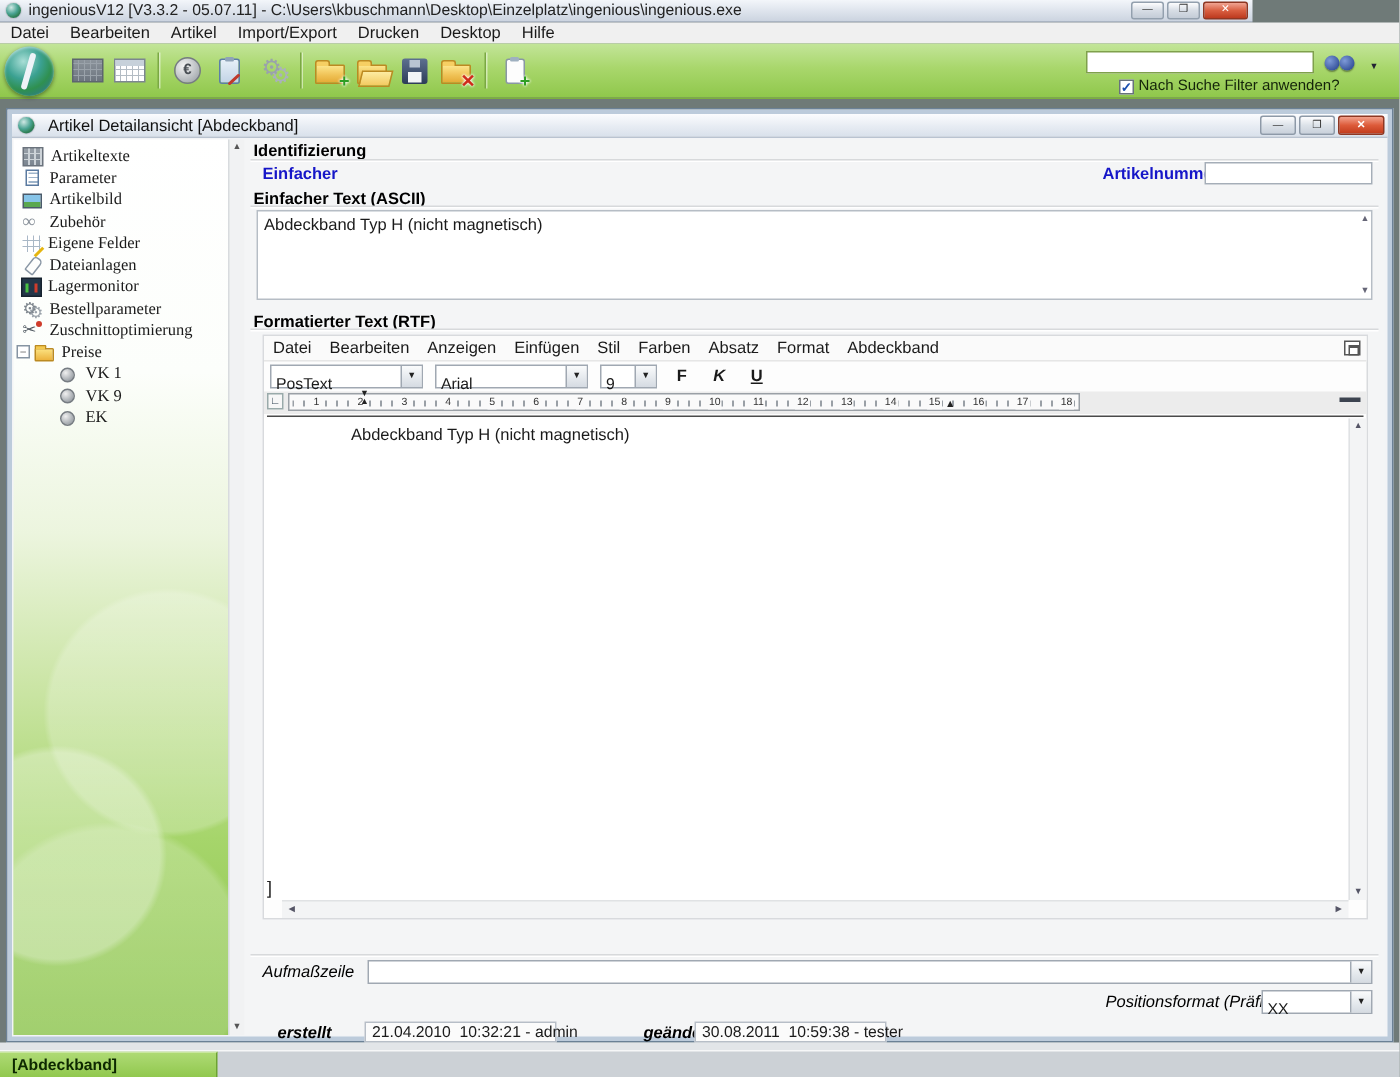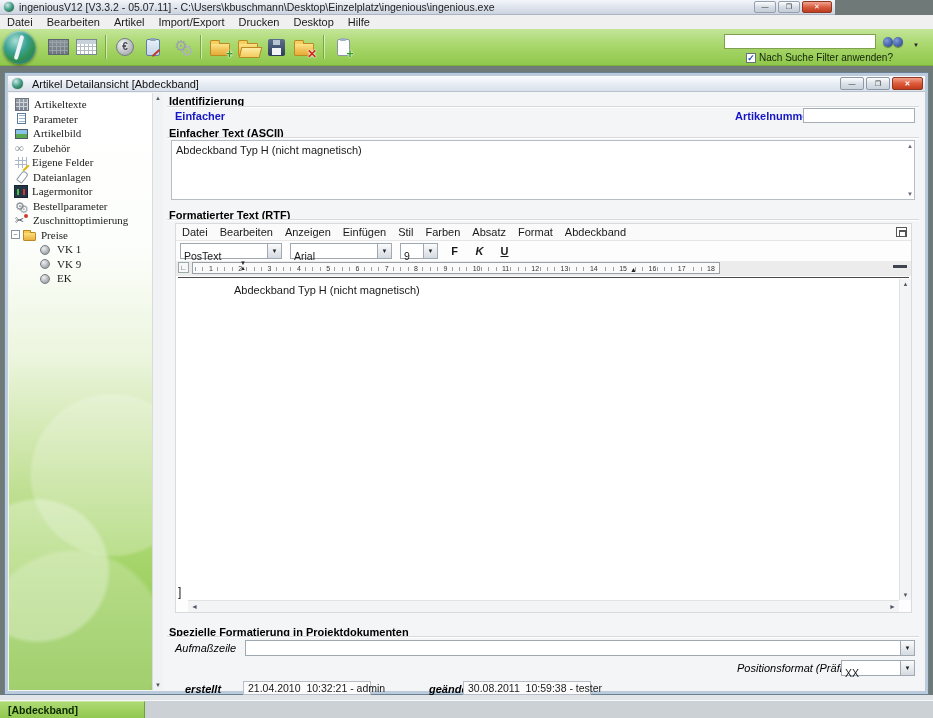--- a/index.html
+++ b/index.html
@@ -390,21 +390,20 @@
       <div id="rtf-vscroll">
         <span class="sa" style="top:2px">▲</span>
         <span class="sa" style="bottom:2px">▼</span>
       </div>
       <div id="rtf-hscroll">
         <span class="sa" style="left:3px">◄</span>
         <span class="sa" style="right:3px">►</span>
       </div>
     </div>
 
-    <div class="sect" style="top:533px">Spezielle Formatierung in Projektdokumenten</div>
     <div class="sline" style="top:543px"></div>
     <div class="auditlbl" style="left:12px; top:549px; font-weight:normal">Aufmaßzeile</div>
     <span class="combo" style="position:absolute; left:82px; top:547px; width:670px"><span></span><span class="dd">▼</span></span>
     <div class="auditlbl" style="left:574px; top:569px; font-weight:normal">Positionsformat (Präfix)</div>
     <span class="combo" style="position:absolute; left:678px; top:567px; width:74px"><span>XX</span><span class="dd">▼</span></span>
 
     <div class="auditlbl" style="left:22px; top:590px">erstellt</div>
     <div class="auditval" style="left:80px; top:588px; width:128px">21.04.2010  10:32:21 - admin</div>
     <div class="auditlbl" style="left:266px; top:590px">geändert</div>
     <div class="auditval" style="left:300px; top:588px; width:128px">30.08.2011  10:59:38 - tester</div>

